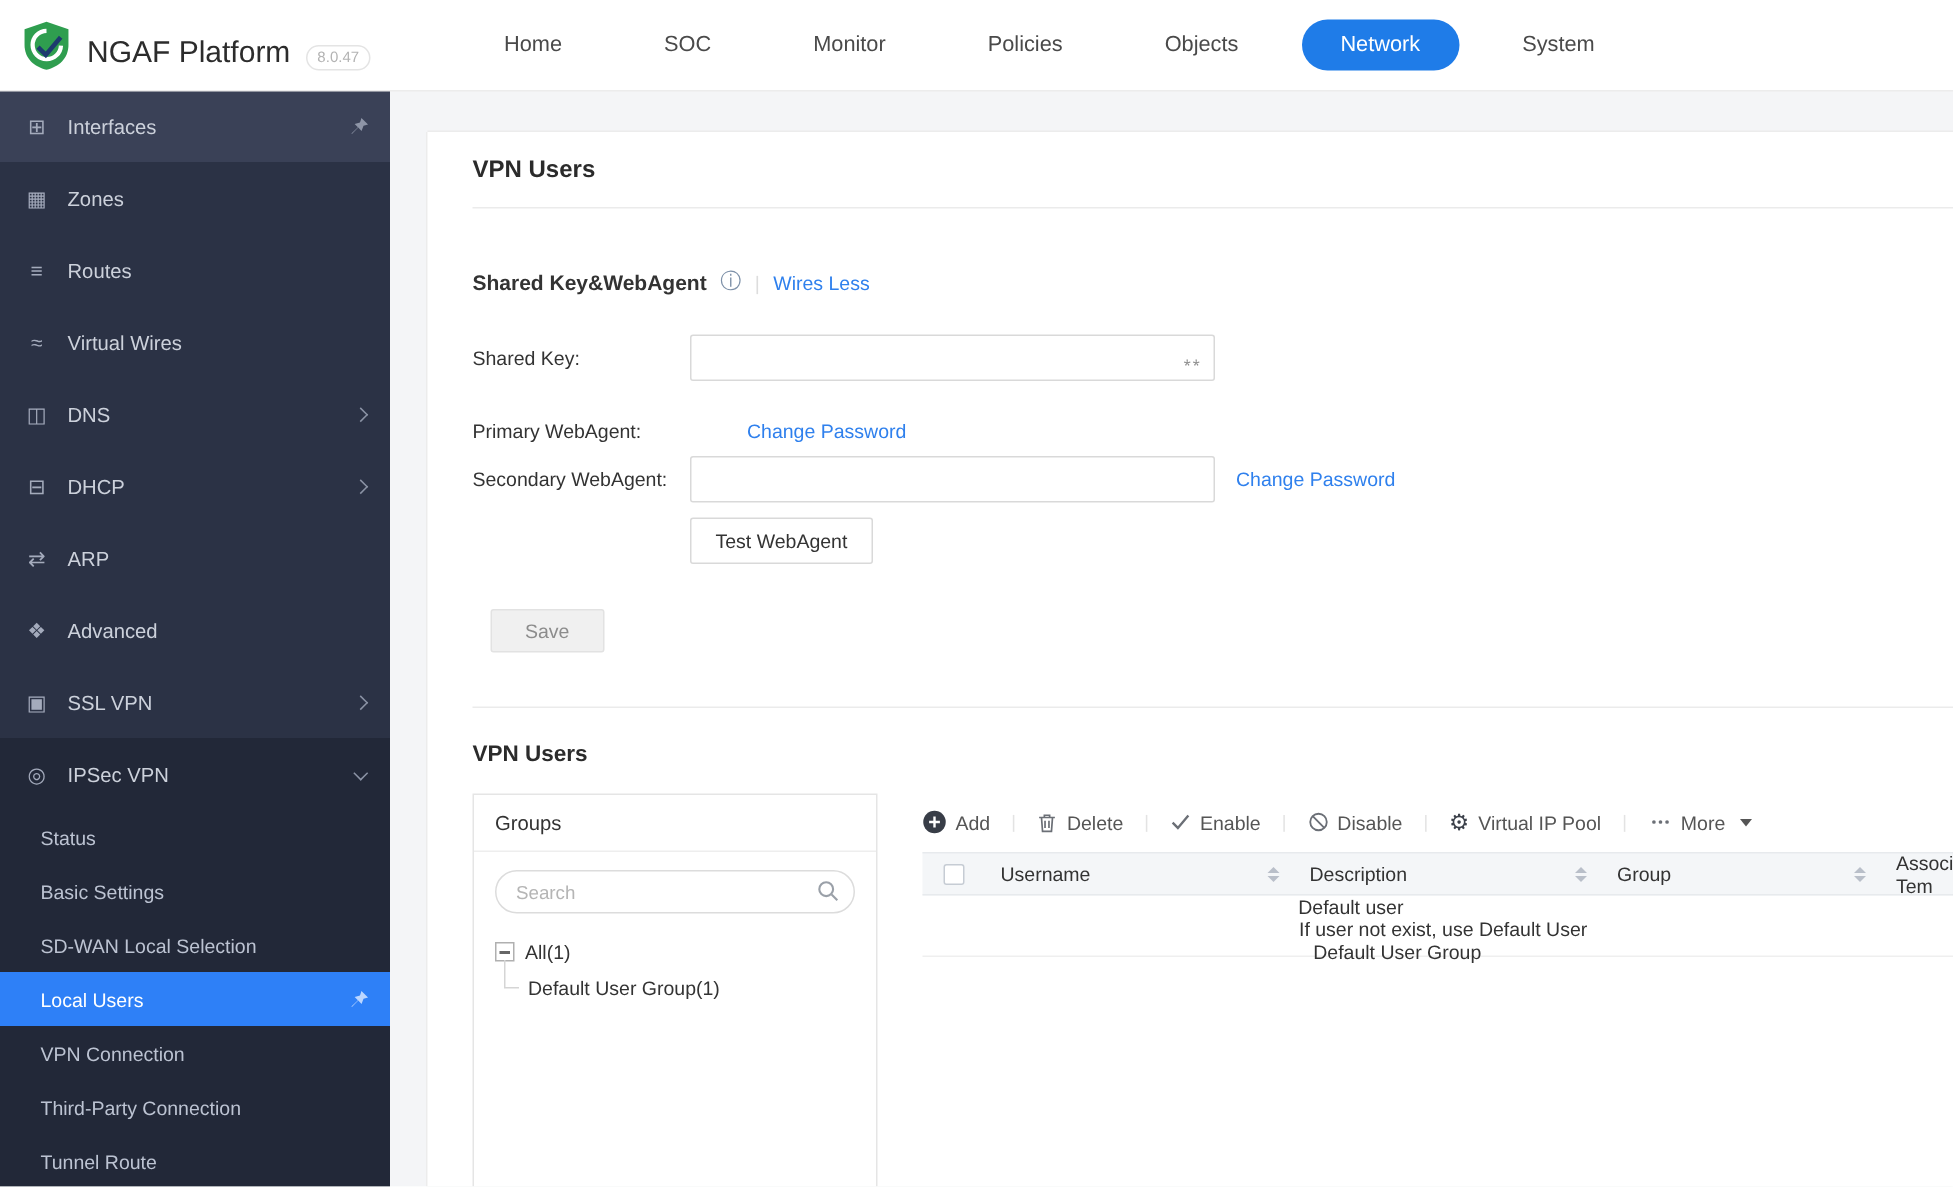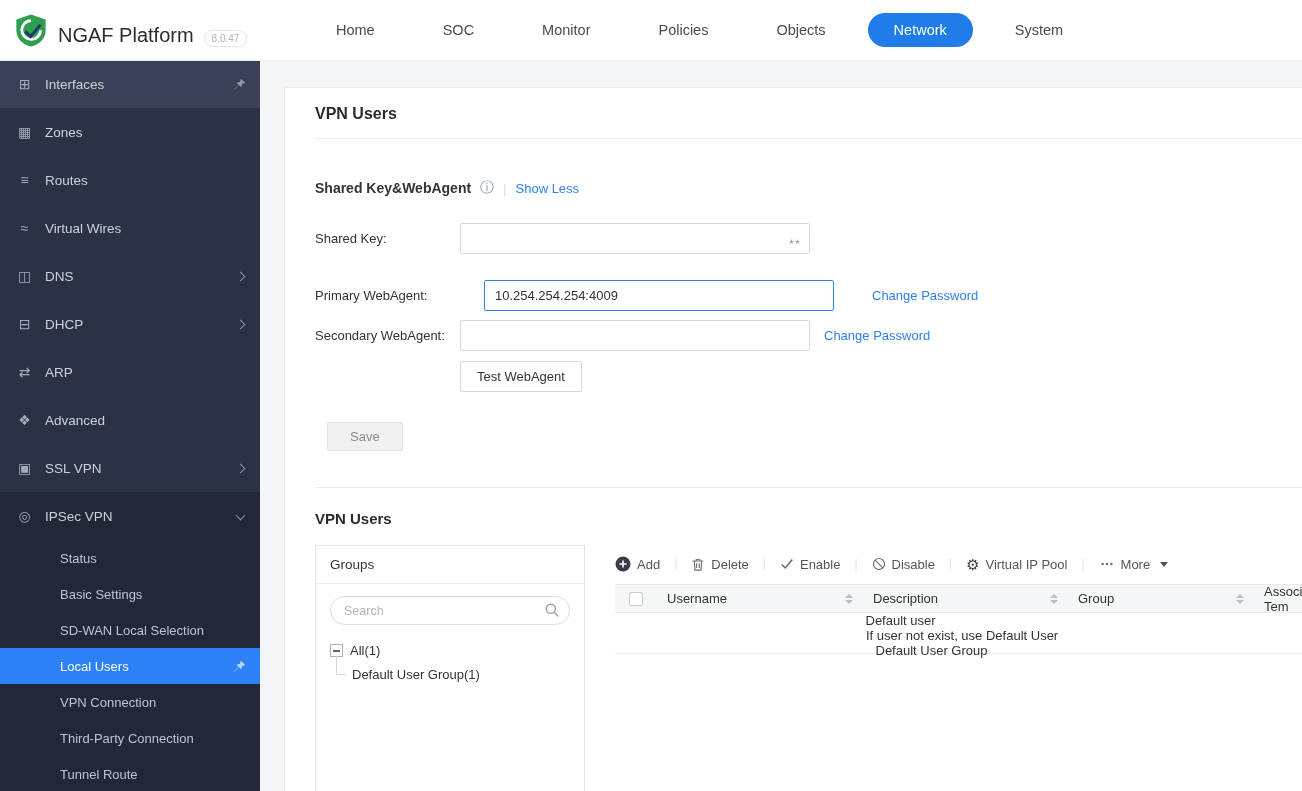--- a/index.html
+++ b/index.html
@@ -20,21 +20,21 @@
   .sidebar { position:absolute; top:60px; left:0; bottom:0; width:260px; background:#2b3245; z-index:5; }
   .side-item { height:48px; display:flex; align-items:center; padding:0 16px; gap:12px;
                color:#ccd1db; font-size:13.5px; cursor:pointer; position:relative; }
   .side-item.hovered { background:#3a4157; }
   .side-glyph { width:17px; text-align:center; font-size:14px; color:#a4abbc; flex-shrink:0; }
   .chev { position:absolute; right:16px; width:7px; height:7px;
           border-top:1.5px solid #8b93a5; border-right:1.5px solid #8b93a5; }
   .chev.right { transform:rotate(45deg); }
   .chev.down  { transform:rotate(135deg); top:20px; }
   .side-group { background:#222838; }
-  .sub-item { height:36px; display:flex; align-items:center; padding-left:60px; font-size:13px;
+  .sub-item { height:36px; display:flex; align-items:center; padding-left:27px; font-size:13px;
               color:#bcc3d2; cursor:pointer; position:relative; }
   .sub-item.active { background:#2e80f7; color:#fff; }
   .pin-right { position:absolute; right:14px; display:flex; }
   .pin-right svg { fill:#8e95a7; }
   .sub-item.active .pin-right svg { fill:#bcd6ff; }
 
   
   .main { position:absolute; top:60px; left:260px; right:0; bottom:0; background:#f4f5f7; }
   .content { position:absolute; top:28px; left:25px; right:0; bottom:0; background:#fff;
              padding-left:30px; overflow:hidden; box-shadow:0 -1px 0 #ececec, -1px 0 0 #ececec; }
@@ -219,36 +219,33 @@
   <div class="main">
     <div class="content">
 
       <div class="page-title">VPN Users</div>
 
       
       <div class="sec-head">
         <span class="sec-title">Shared Key&amp;WebAgent</span>
         <span class="info-glyph">ⓘ</span>
         <span class="vsep">|</span>
-        <a class="link">Show Less</a>
+        <a class="link">Wires Less</a>
       </div>
 
       <div class="frow" style="margin-top:26px;">
         <span class="flabel">Shared Key:</span>
         <span class="input-wrap">
           <input class="tinput" type="password" style="">
           <span class="masked-mark">⁎⁎</span>
         </span>
       </div>
 
       <div class="frow" style="margin-top:26px;gap:24px;">
         <span class="flabel">Primary WebAgent:</span>
-        <span class="input-wrap">
-          <input class="tinput focused" type="text" value="10.254.254.254:4009" style="">
-        </span>
         <a class="link cp-link">Change Password</a>
       </div>
 
       <div class="frow" style="margin-top:9px;">
         <span class="flabel">Secondary WebAgent:</span>
         <span class="input-wrap">
           <input class="tinput" type="text" value="" style="">
         </span>
         <a class="link cp-link">Change Password</a>
       </div>

